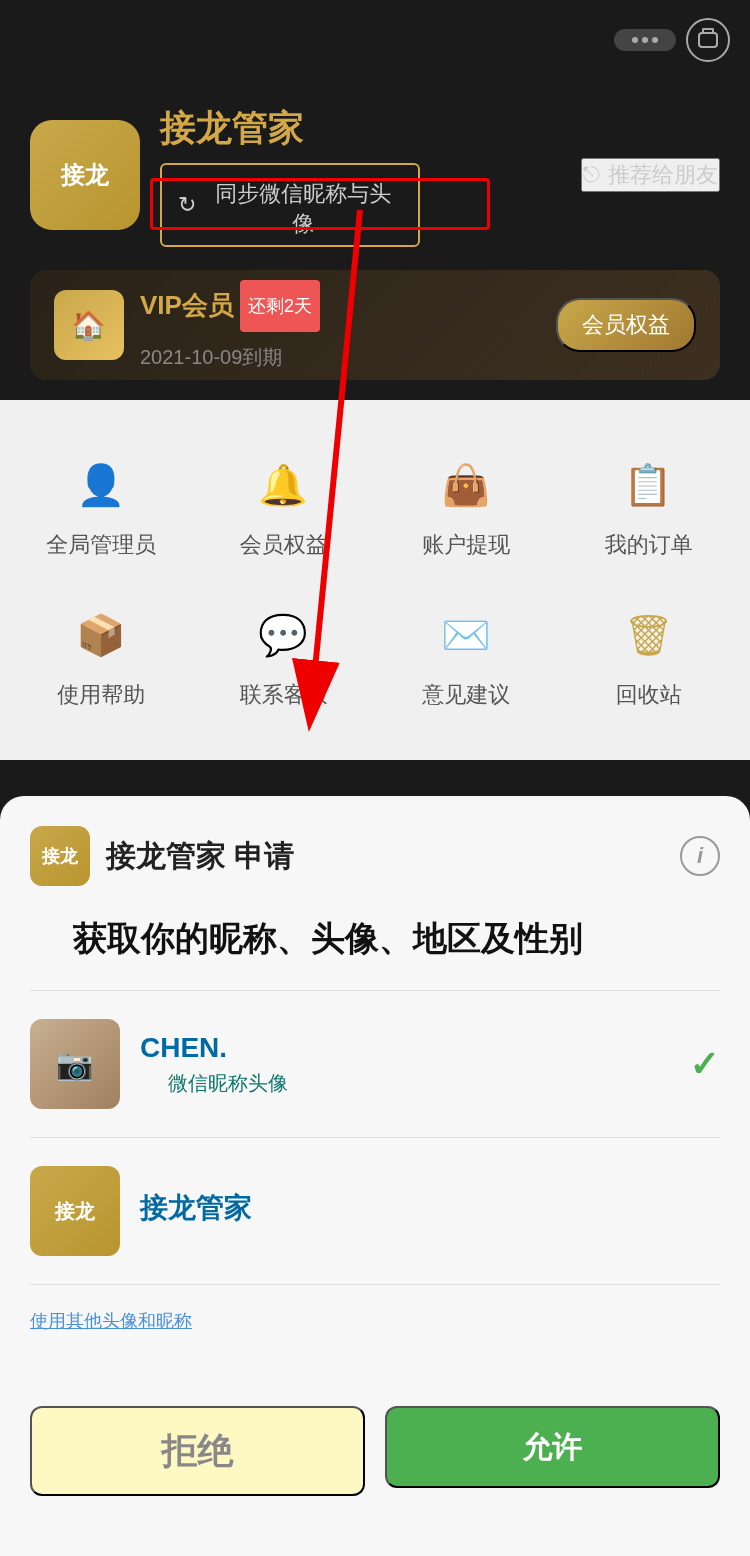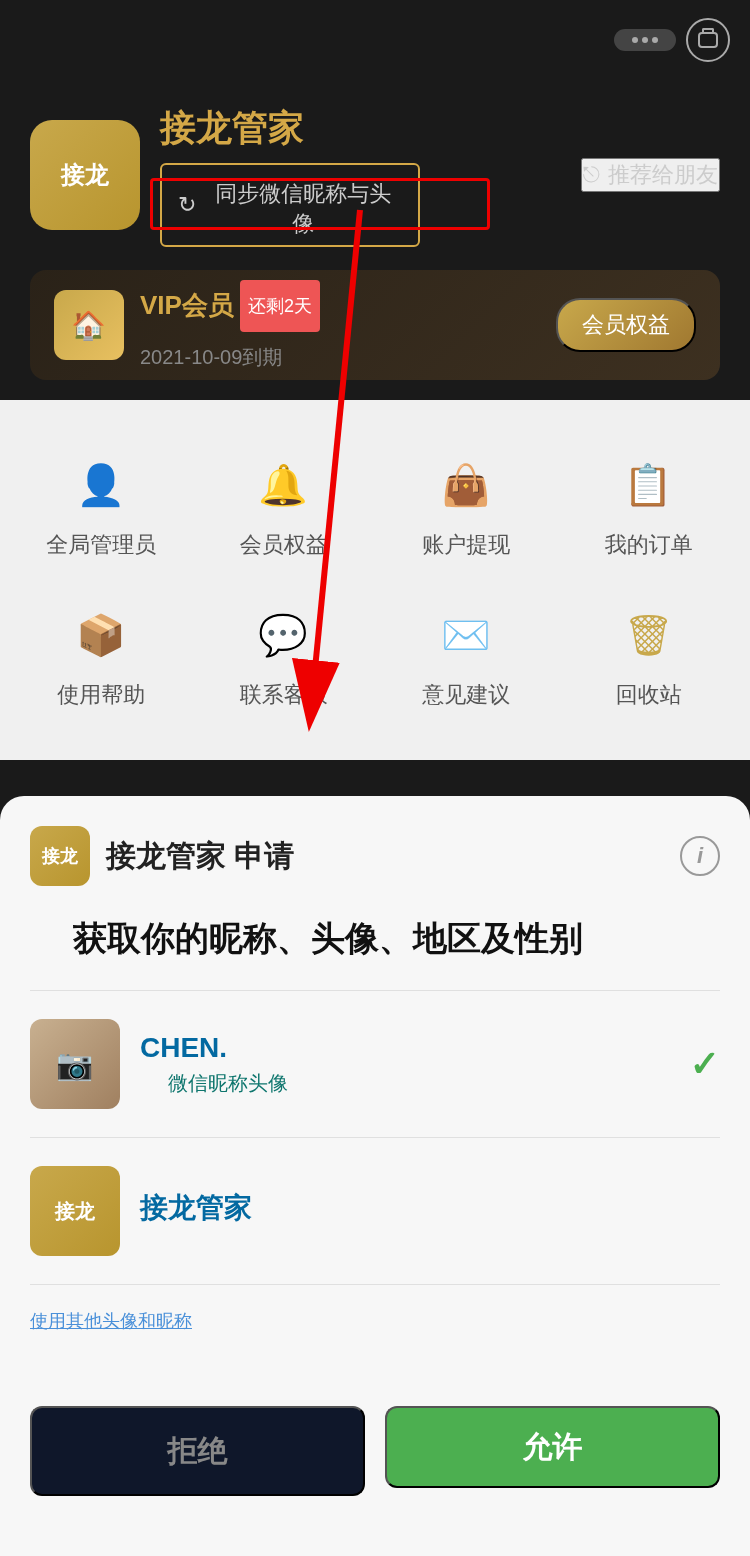--- a/index.html
+++ b/index.html
@@ -339,24 +339,24 @@
       display: flex;
       gap: 20px;
       position: absolute;
       bottom: 60px;
       left: 30px;
       right: 30px;
     }
     .btn-reject {
       flex: 1;
       height: 90px;
-      background: #0f172a;
+      background: #fef9c3;
       border-radius: 12px;
       display: flex; align-items: center; justify-content: center;
-      font-size: 30px;
+      font-size: 36px;
       color: #888;
       font-weight: bold;
     }
     .btn-allow {
       flex: 1;
       height: 82px;
       background: #4CAF50;
       border-radius: 12px;
       display: flex; align-items: center; justify-content: center;
       font-size: 30px;

